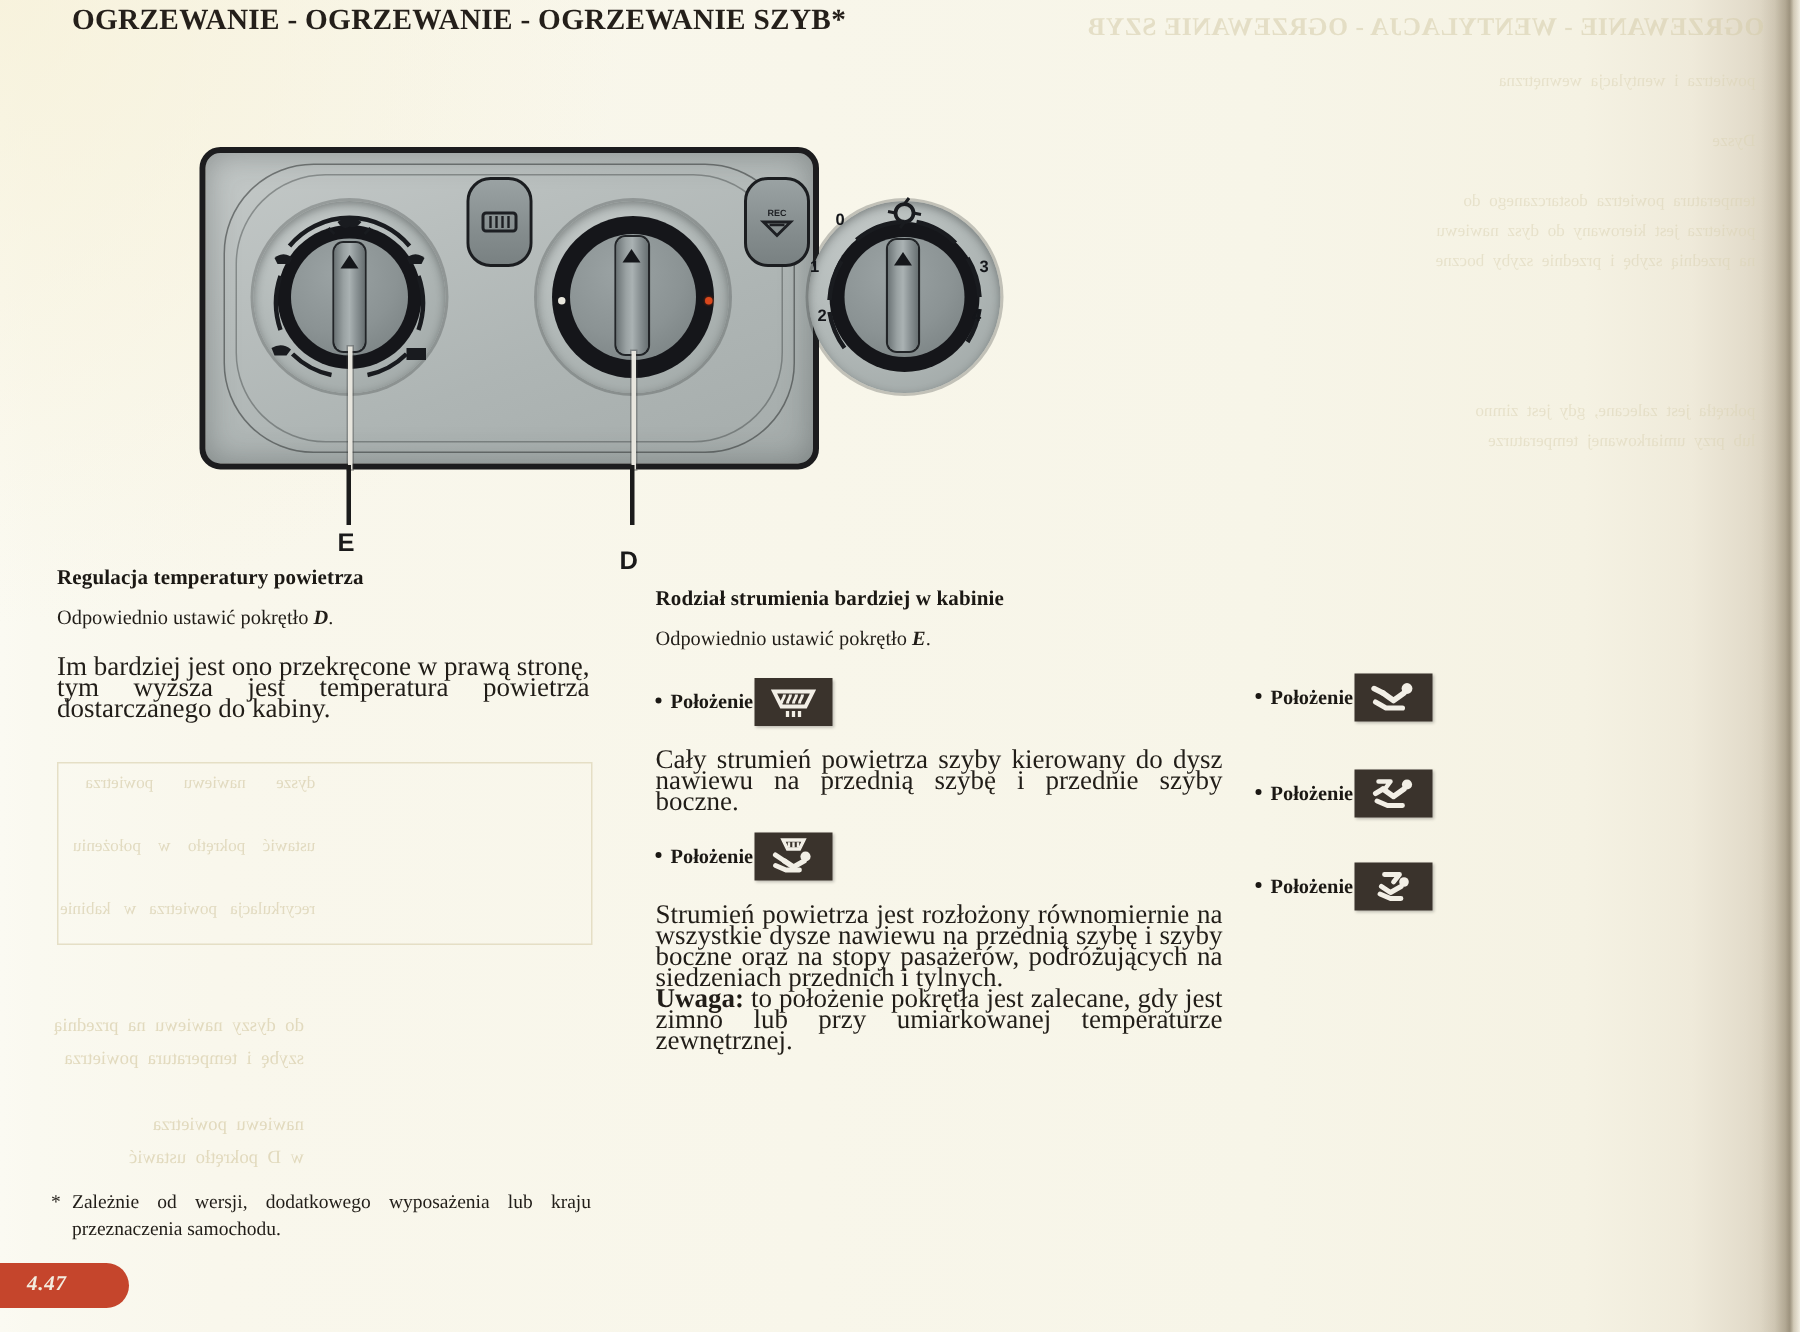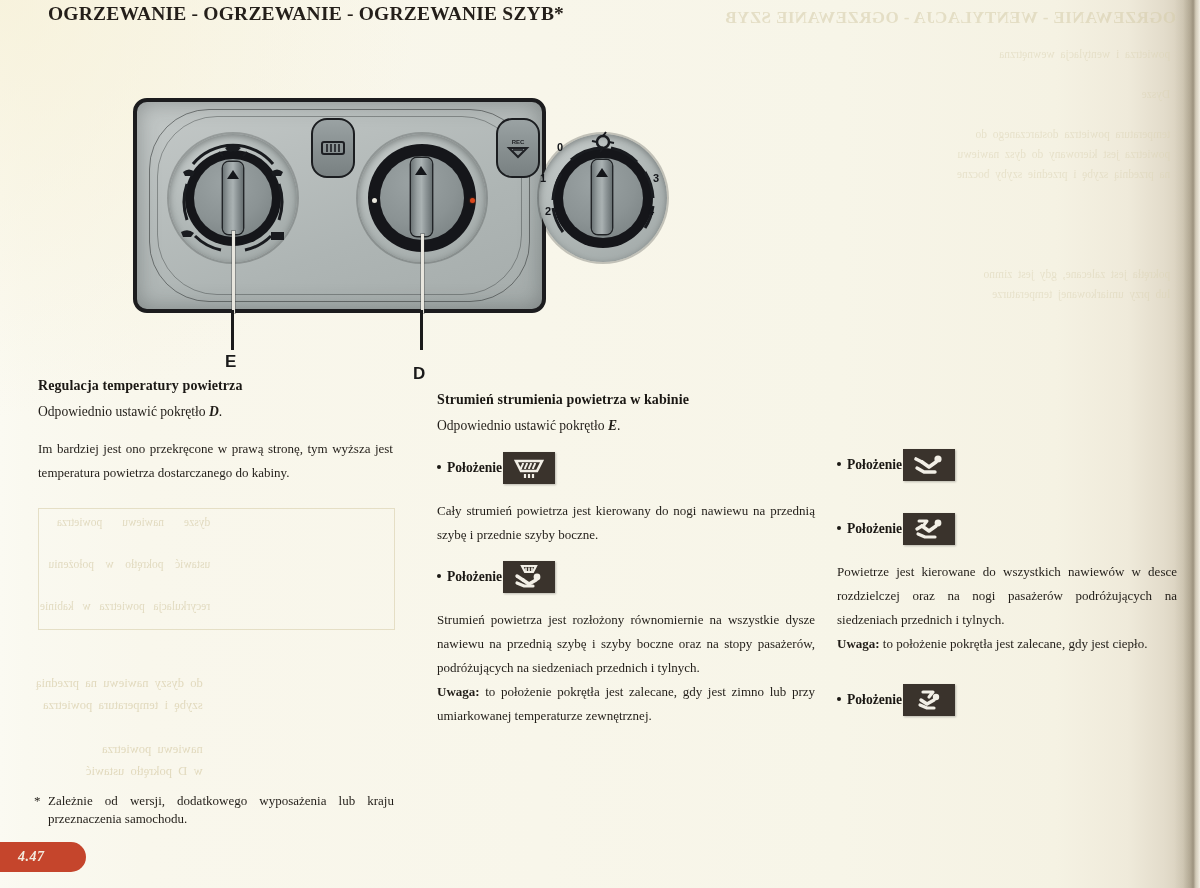--- a/index.html
+++ b/index.html
@@ -216,22 +216,22 @@
   h2.sec {
     margin: 0 0 9px 0;
     font-size: 14px;
     font-weight: bold;
     font-family: "Liberation Serif", serif;
     letter-spacing: .1px;
     color: #1b1814;
   }
   p.body {
     margin: 0 0 13px 0;
-    font-size: 13px;
-    line-height: 24px;
+    font-size: 18px;
+    line-height: 14px;
     text-align: justify;
     font-family: "Liberation Serif", serif;
     color: #211d18;
   }
   p.lead {
     margin: 0 0 16px 0;
     font-size: 13.6px;
     line-height: 18px;
     font-family: "Liberation Serif", serif;
     color: #211d18;
@@ -417,34 +417,34 @@
   <div class="callout-label" style="left:225px; top:352px;">E</div>
   <div class="callout-label" style="left:413px; top:364px;">D</div>
 
   <div class="col" id="col-left">
     <h2 class="sec">Regulacja temperatury powietrza</h2>
     <p class="lead"><span>Odpowiednio ustawić pokrętło </span><span class="ital">D</span><span>.</span></p>
     <p class="body">Im bardziej jest ono przekręcone w prawą stronę, tym wyższa jest temperatura powietrza dostarczanego do kabiny.</p>
   </div>
 
   <div class="col" id="col-mid">
-    <h2 class="sec">Strumień strumienia powietrza w kabinie</h2>
+    <h2 class="sec">Rodział strumienia bardziej w kabinie</h2>
     <p class="lead"><span>Odpowiednio ustawić pokrętło </span><span class="ital">E</span><span>.</span></p>
 
     <div class="pos-row">
       <div class="pos-label"><span class="bullet"></span><span>Położenie</span></div>
       <div class="glyph-box">
         <svg width="34" height="24" viewBox="0 0 34 24">
           <path d="M4 5 h26 l-5 10 h-16 z" fill="none" stroke="#f2efe6" stroke-width="2.6"></path>
           <path d="M11 7 c0 3 -2 3 -2 6 M15 7 c0 3 -2 3 -2 6 M19 7 c0 3 -2 3 -2 6 M23 7 c0 3 -2 3 -2 6" stroke="#f2efe6" stroke-width="2" fill="none"></path>
           <path d="M13 18 v4 M17 18 v4 M21 18 v4" stroke="#f2efe6" stroke-width="2.2"></path>
         </svg>
       </div>
     </div>
-    <p class="body">Cały strumień powietrza jest kierowany do nogi nawiewu na przednią szybę i przednie szyby boczne.</p>
+    <p class="body">Cały strumień powietrza szyby kierowany do dysz nawiewu na przednią szybę i przednie szyby boczne.</p>
 
     <div class="pos-row">
       <div class="pos-label"><span class="bullet"></span><span>Położenie</span></div>
       <div class="glyph-box">
         <svg width="36" height="26" viewBox="0 0 36 26">
           <path d="M11 2 h14 l-3 6 h-8 z" fill="none" stroke="#f2efe6" stroke-width="2.2"></path>
           <path d="M15 3.5 v3.5 M18 3.5 v3.5 M21 3.5 v3.5" stroke="#f2efe6" stroke-width="1.6"></path>
           <circle cx="26" cy="13" r="3.4" fill="#f2efe6"></circle>
           <path d="M25 16 L18 20 L12 16" stroke="#f2efe6" stroke-width="3.6" fill="none" stroke-linecap="round" stroke-linejoin="round"></path>
           <path d="M12 16 L6 12" stroke="#f2efe6" stroke-width="3.4" stroke-linecap="round"></path>
@@ -477,21 +477,20 @@
       <div class="glyph-box">
         <svg width="36" height="26" viewBox="0 0 36 26">
           <circle cx="27" cy="7" r="3.4" fill="#f2efe6"></circle>
           <path d="M8 5 L16 5 L13 9" stroke="#f2efe6" stroke-width="3" fill="none" stroke-linecap="round" stroke-linejoin="round"></path>
           <path d="M25 10 L18 15 L11 10" stroke="#f2efe6" stroke-width="3.6" fill="none" stroke-linecap="round" stroke-linejoin="round"></path>
           <path d="M11 10 L6 13" stroke="#f2efe6" stroke-width="3.4" stroke-linecap="round"></path>
           <path d="M7 18 L14 21 L24 21" stroke="#f2efe6" stroke-width="3.2" fill="none" stroke-linecap="round" stroke-linejoin="round"></path>
         </svg>
       </div>
     </div>
-    <p class="body"><span>Powietrze jest kierowane do wszystkich nawiewów w desce rozdzielczej oraz na nogi pasażerów podróżujących na siedzeniach przednich i tylnych.</span><br><b>Uwaga:</b><span> to położenie pokrętła jest zalecane, gdy jest ciepło.</span></p>
 
     <div style="height:14px;"></div>
 
     <div class="pos-row">
       <div class="pos-label"><span class="bullet"></span><span>Położenie</span></div>
       <div class="glyph-box">
         <svg width="36" height="24" viewBox="0 0 36 24">
           <path d="M12 4 L22 4 L18 9" stroke="#f2efe6" stroke-width="3.2" fill="none" stroke-linecap="round" stroke-linejoin="round"></path>
           <circle cx="25" cy="9" r="3.2" fill="#f2efe6"></circle>
           <path d="M23 12 L16 16 L10 12" stroke="#f2efe6" stroke-width="3.4" fill="none" stroke-linecap="round" stroke-linejoin="round"></path>

